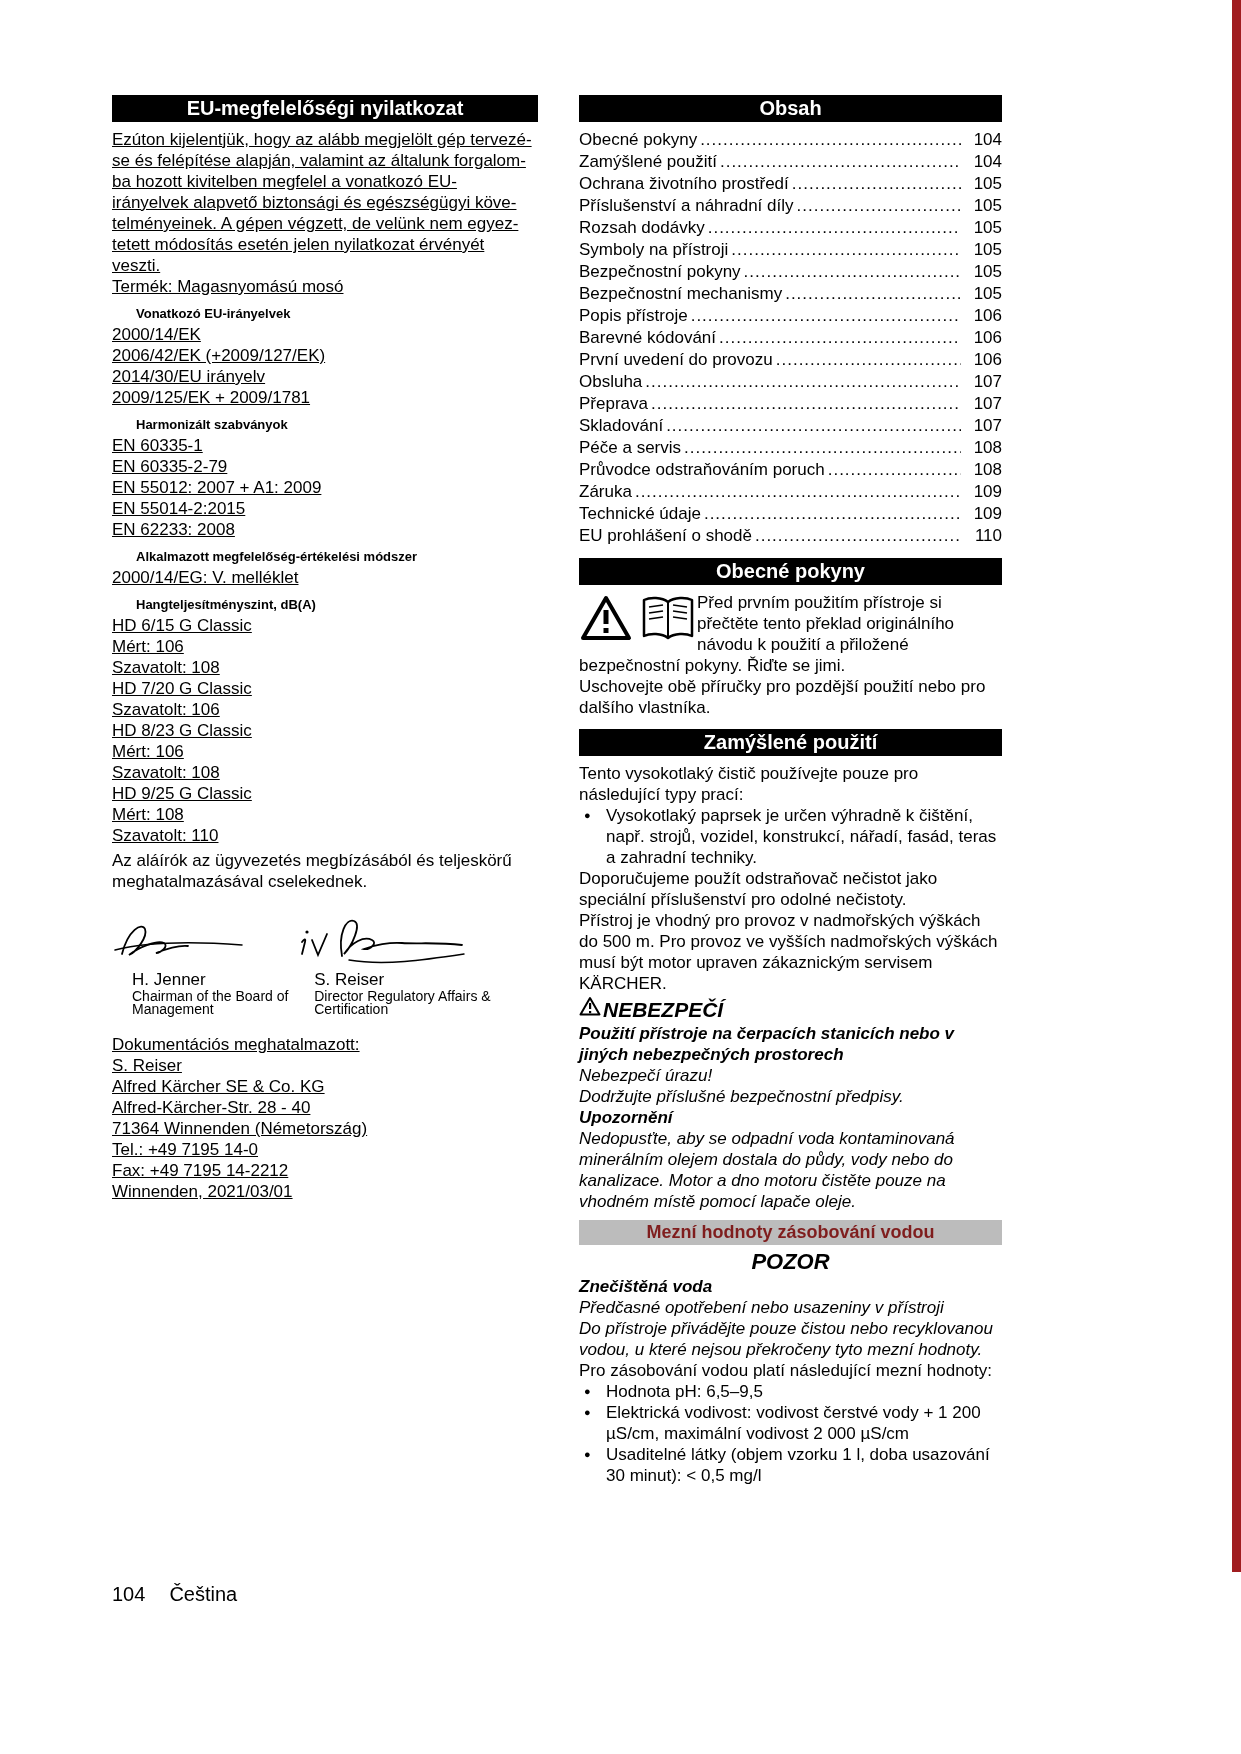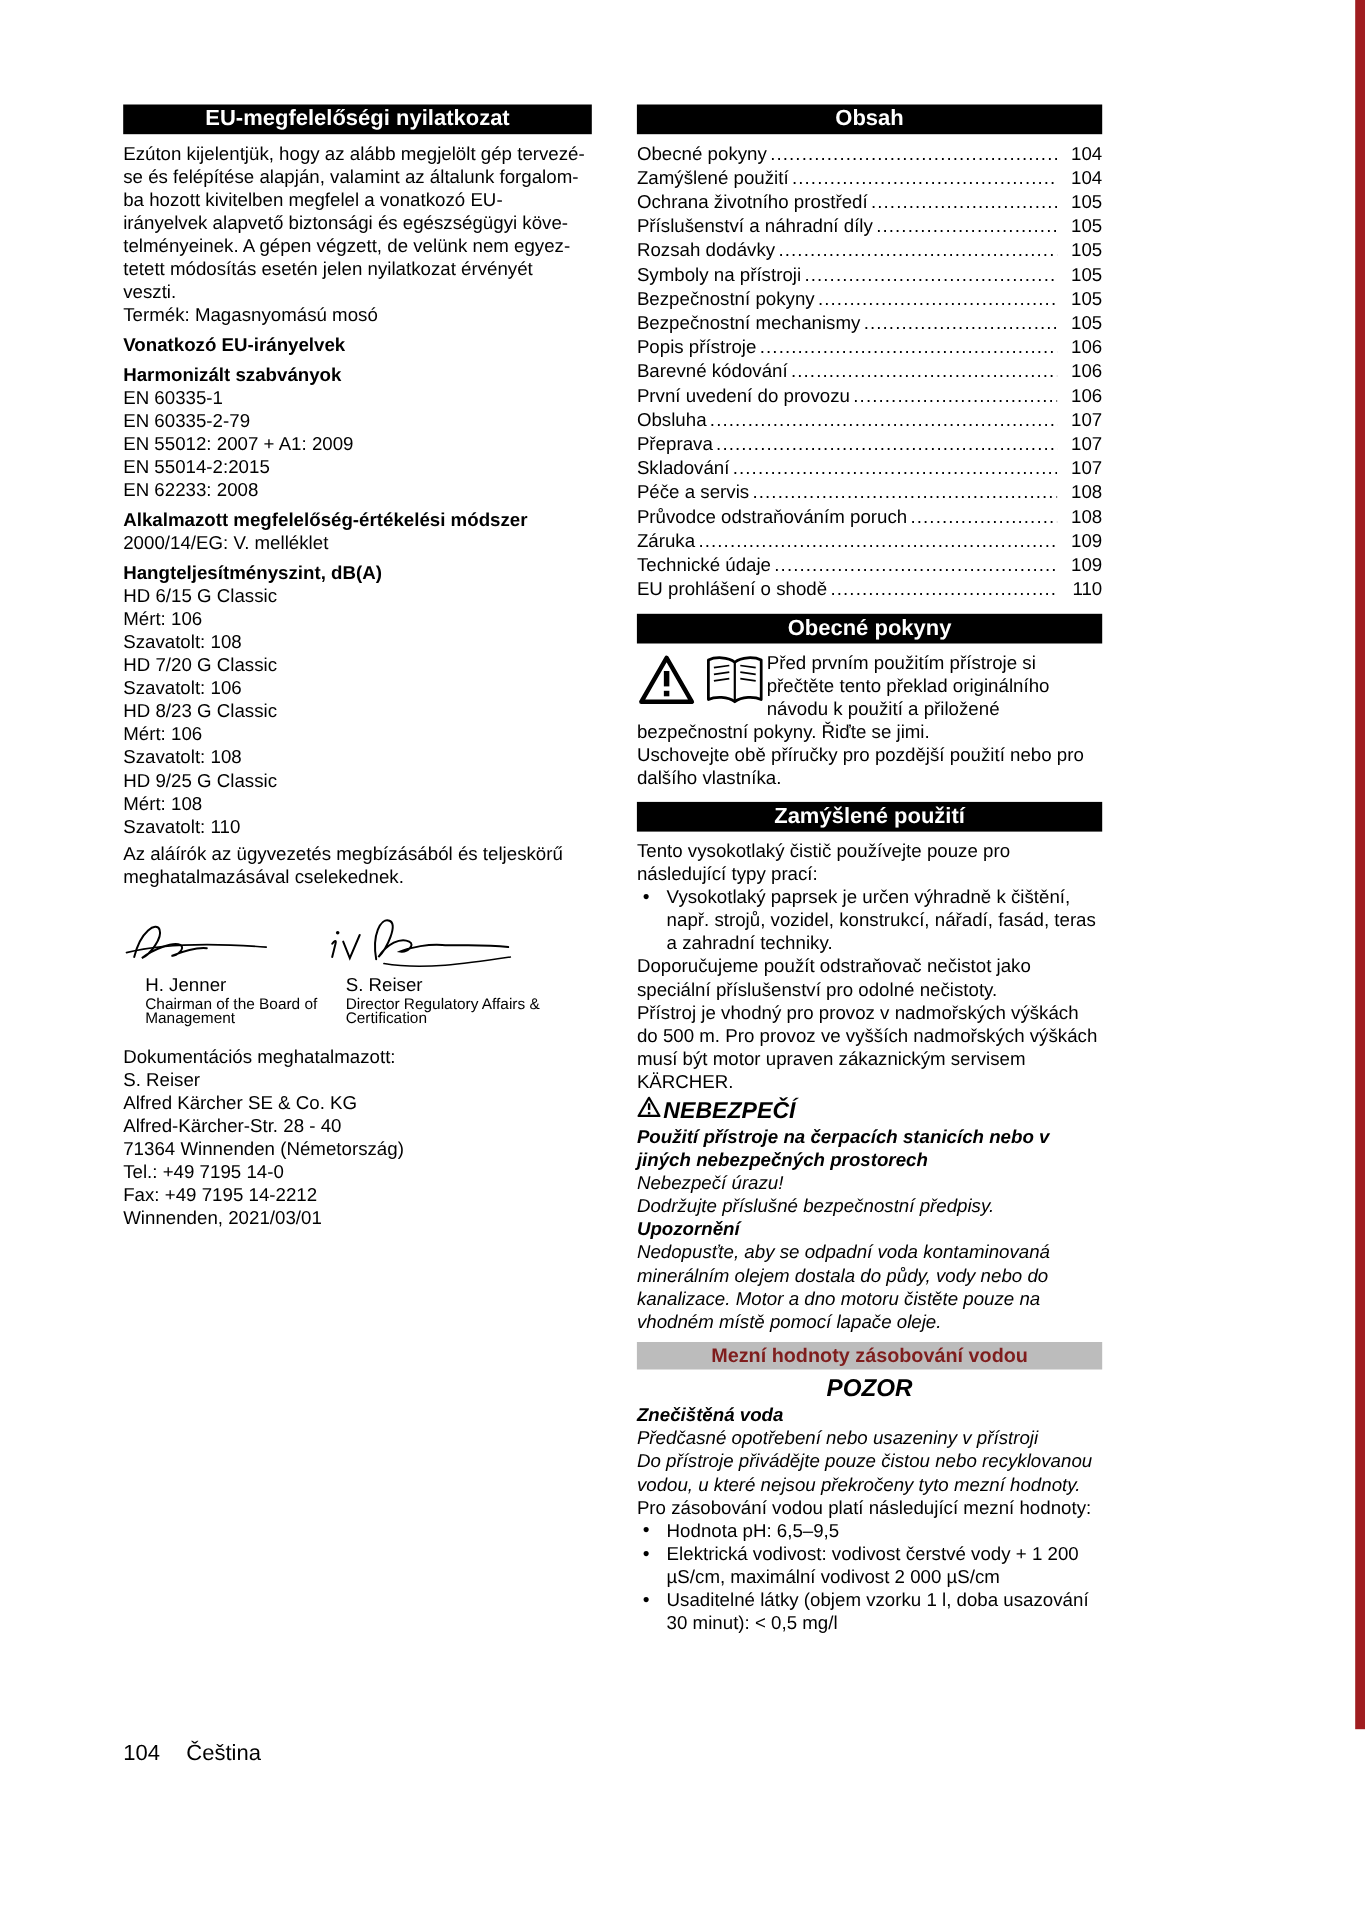--- a/index.html
+++ b/index.html
@@ -43,22 +43,22 @@
   .bar-gray {
     background: #bcbcbc;
     color: #7f1d1d;
     font-weight: 700;
     font-size: 18px;
     line-height: 25px;
     text-align: center;
     margin: 8px 0 3px;
   }
 
-  .subhead { font-size: 17px; font-weight: 700; margin-top: 6px; }
-  .ln { white-space: nowrap; }
+  .subhead { font-size: 13px; font-weight: 700; margin-top: 6px; margin-left: 24px; }
+  .ln { white-space: nowrap; text-decoration: underline; }
   .para { margin: 0; }
   .sig-note { margin-top: 4px; }
 
   .signatures { display: flex; margin-top: 24px; }
   .sig { width: 205px; }
   .sig:last-child { width: auto; }
   .sig svg { display: block; }
   .sig-name  { padding-left: 20px; margin-top: 1px; }
   .sig-title { padding-left: 20px; font-size: 14px; line-height: 13px; }
 
@@ -122,20 +122,27 @@
         <div class="ln">tetett módosítás esetén jelen nyilatkozat érvényét</div>
         <div class="ln">veszti.</div>
       </div>
 
     <div>
 
     <div class="ln">Termék: Magasnyomású mosó</div>
       </div>
 
     <h3 class="subhead">Vonatkozó EU-irányelvek</h3>
+    <div>
+
+    <div class="ln">2000/14/EK</div>
+        <div class="ln">2006/42/EK (+2009/127/EK)</div>
+        <div class="ln">2014/30/EU irányelv</div>
+        <div class="ln">2009/125/EK + 2009/1781</div>
+      </div>
 
     <h3 class="subhead">Harmonizált szabványok</h3>
     <div>
 
     <div class="ln">EN 60335-1</div>
         <div class="ln">EN 60335-2-79</div>
         <div class="ln">EN 55012: 2007 + A1: 2009</div>
         <div class="ln">EN 55014-2:2015</div>
         <div class="ln">EN 62233: 2008</div>
       </div>

